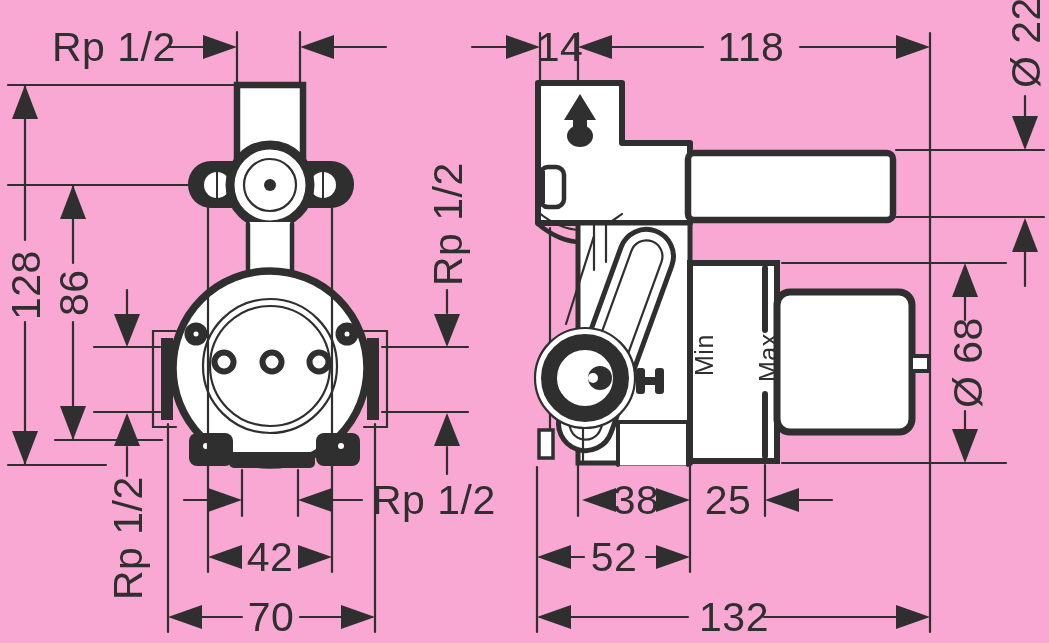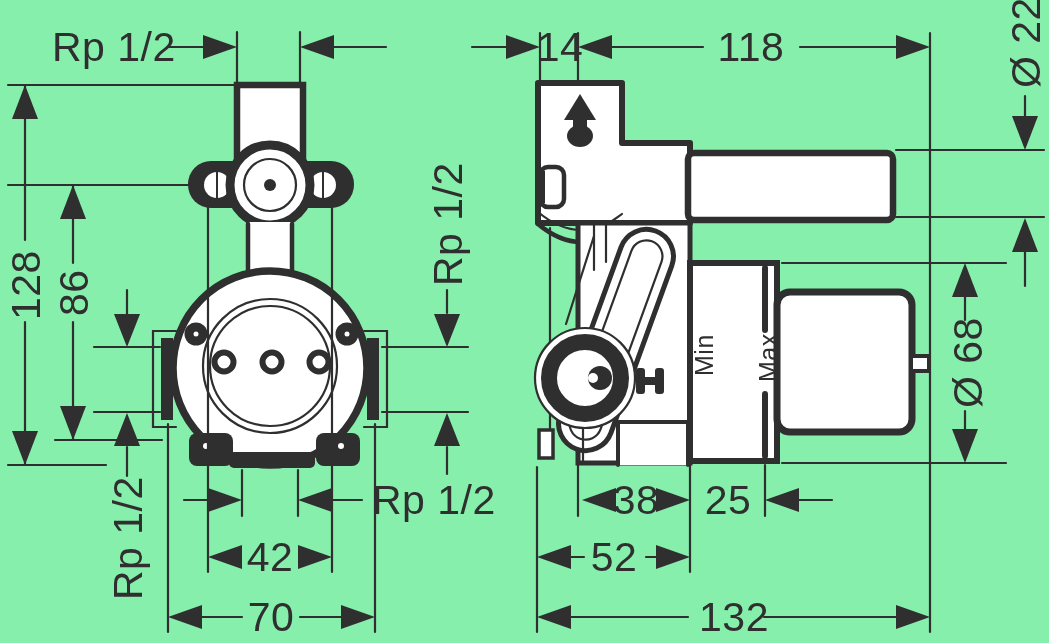--- a/index.html
+++ b/index.html
@@ -1,16 +1,16 @@
 <!DOCTYPE html>
 <html><head>
 <meta charset="utf-8">
 <style>
   html,body{margin:0;padding:0;background:#fff;}
-  .canvas{position:relative;width:1049px;height:643px;background:#86efac;overflow:hidden;}
+  .canvas{position:relative;width:1049px;height:643px;background:#f9a8d4;overflow:hidden;}
   svg{display:block;}
   text{font-family:"Liberation Sans","DejaVu Sans",sans-serif;fill:#2f2f2f;}
   .dim{font-size:41px;letter-spacing:0.5px;}
   .small{font-size:25px;letter-spacing:0.5px;}
   .mid{text-anchor:middle;}
 </style>
 </head>
 <body>
 
 <div class="canvas">

